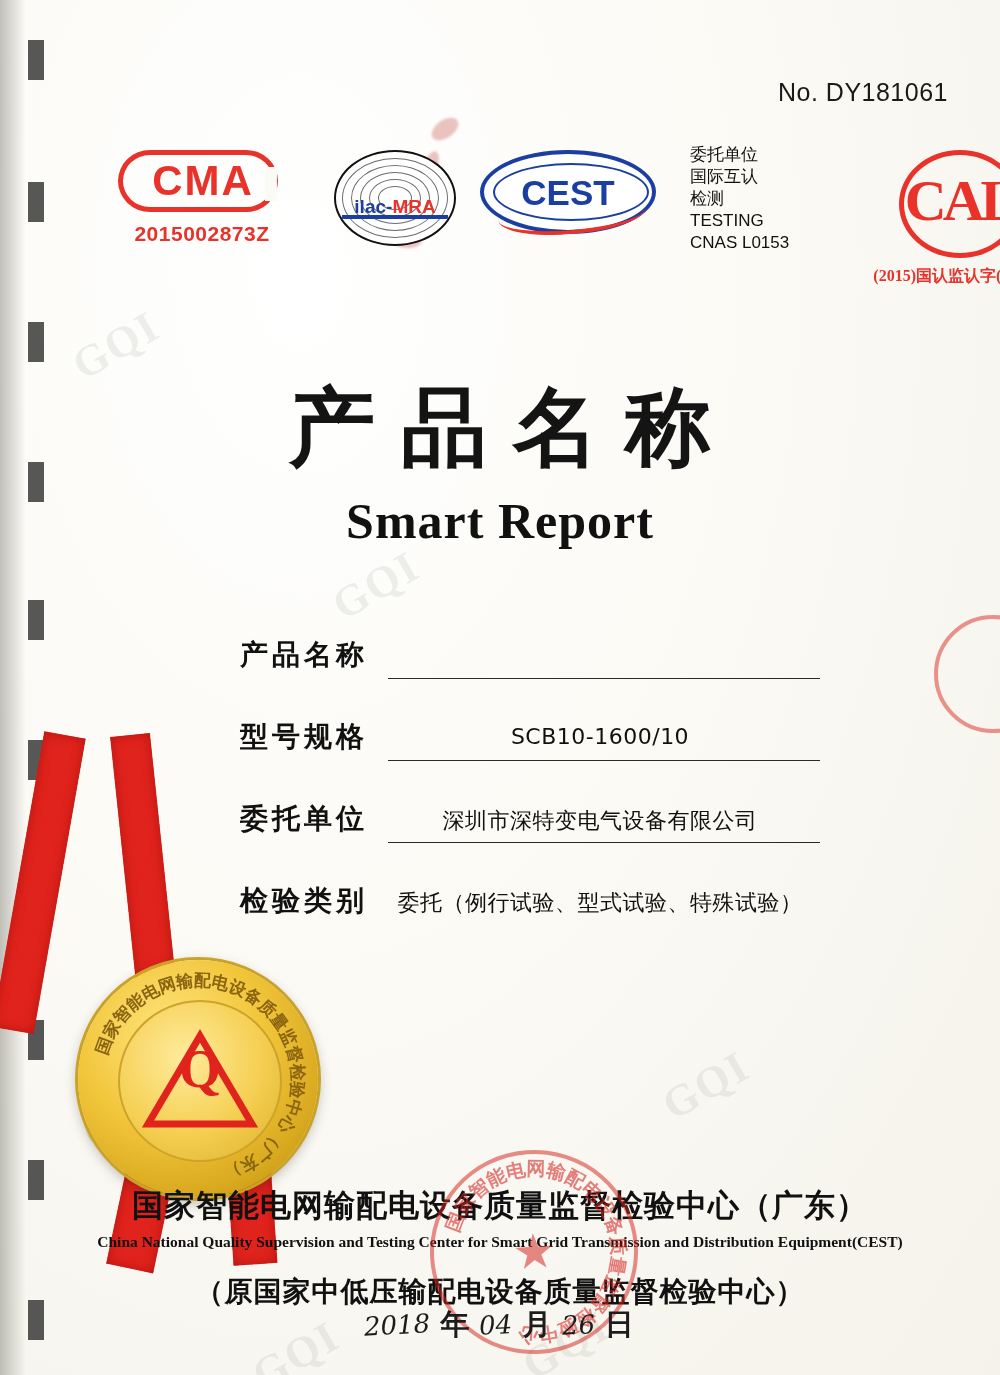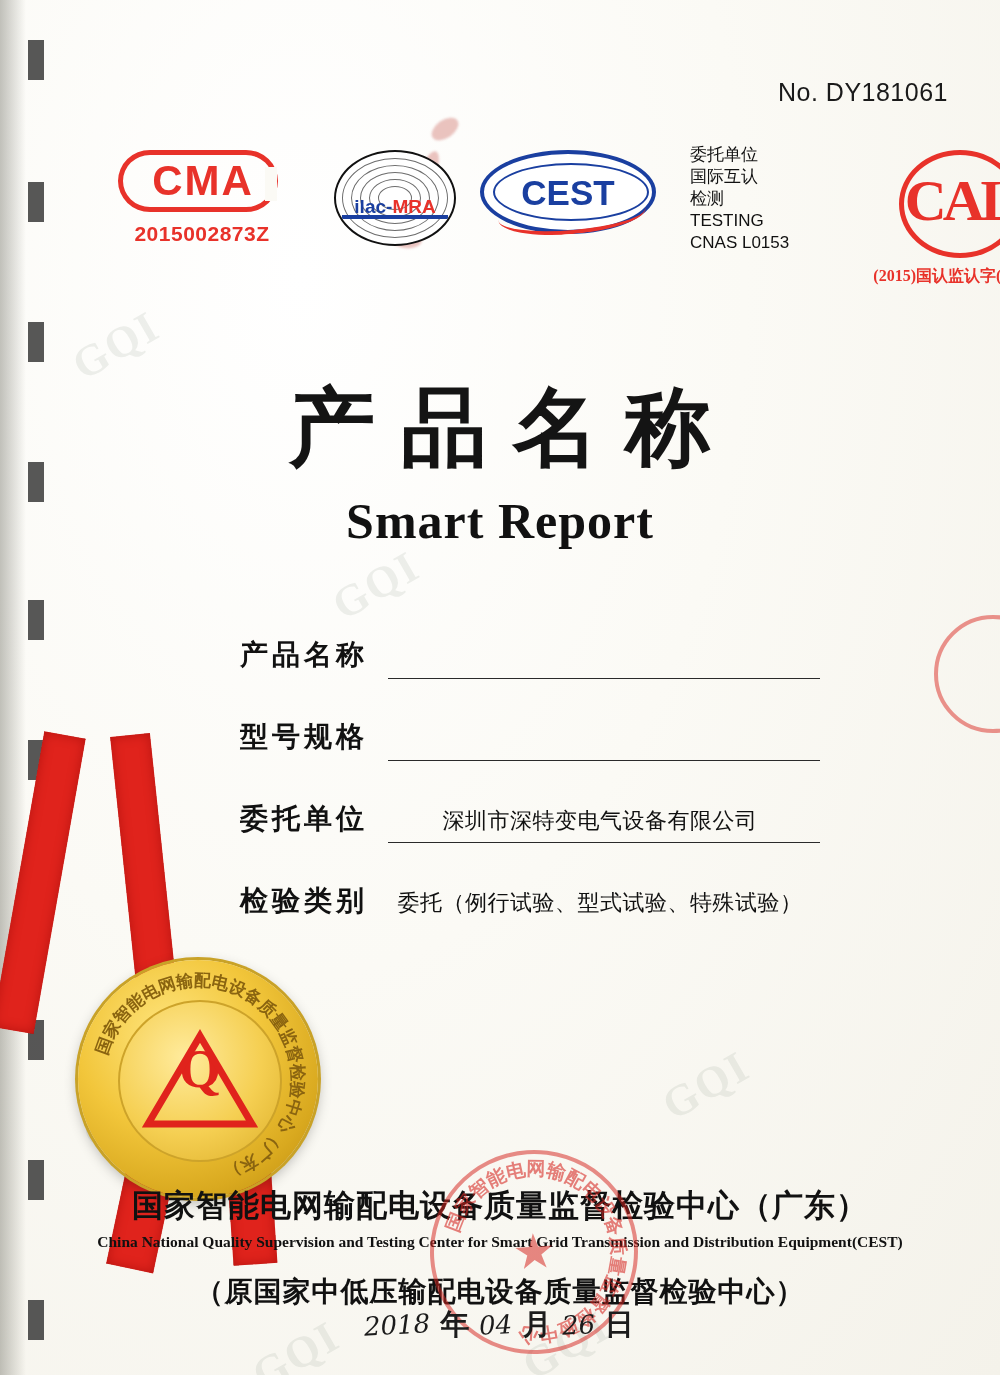--- a/index.html
+++ b/index.html
@@ -528,20 +528,21 @@
 
   <div class="fields">
 
     <div class="field">
       <div class="field-label">产品名称</div>
       <div class="field-rule"></div>
     </div>
 
     <div class="field">
       <div class="field-label">型号规格</div>
+      <div class="field-value">SCB10-1600/10</div>
       <div class="field-rule"></div>
     </div>
 
     <div class="field">
       <div class="field-label">委托单位</div>
       <div class="field-value">深圳市深特变电气设备有限公司</div>
       <div class="field-rule"></div>
     </div>
 
     <div class="field wide">

